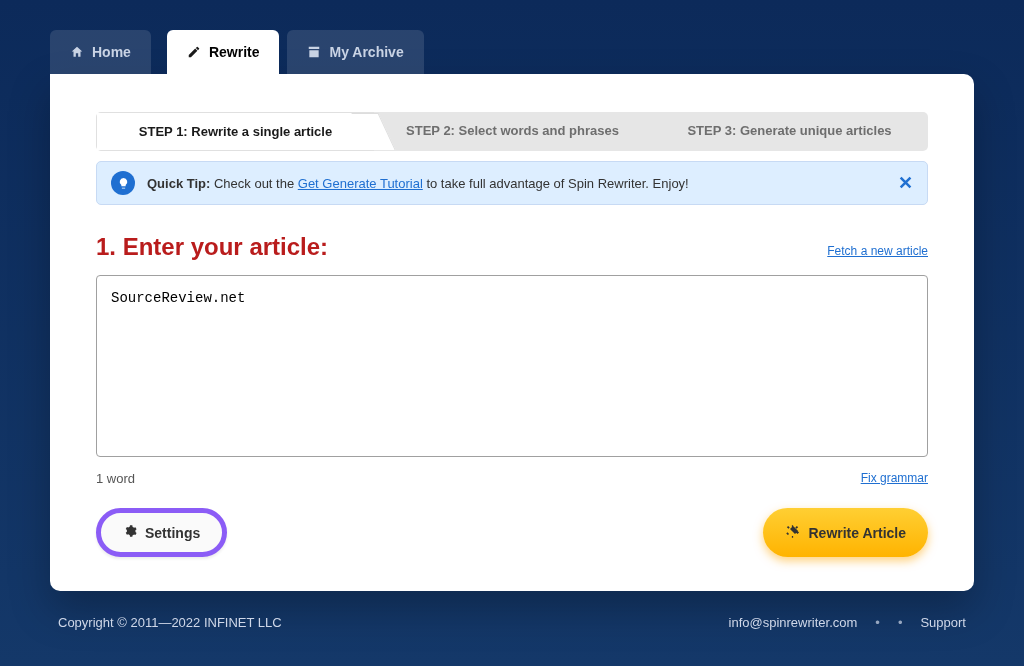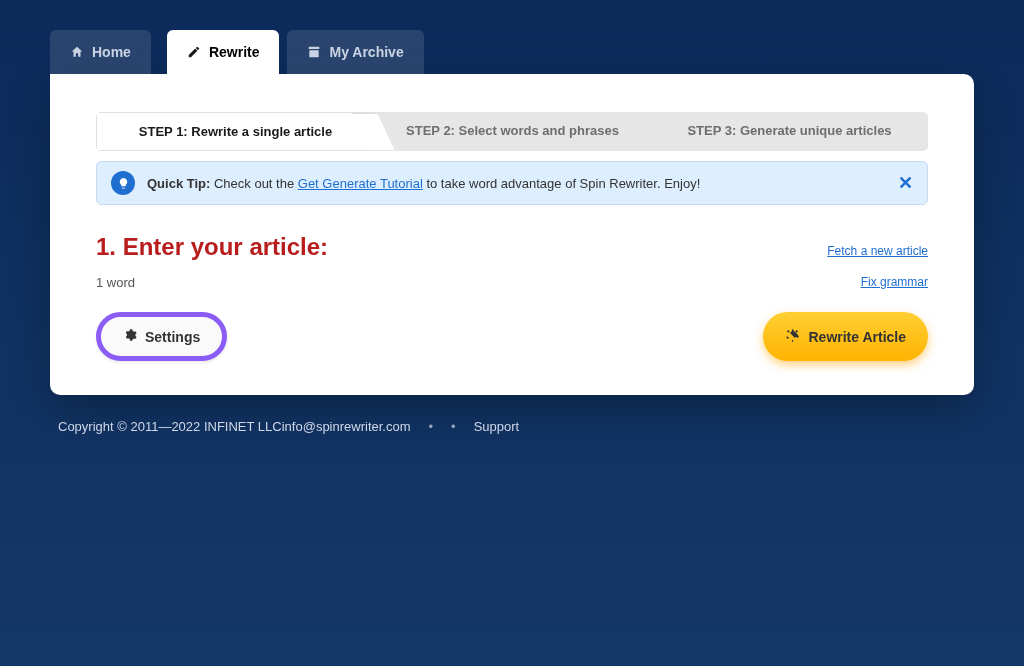--- a/index.html
+++ b/index.html
@@ -93,21 +93,21 @@
   cursor: pointer;
   border: none;
 }
 .btn-settings { background:#fafafa; border:5px solid #8b5cf6; color:#333; box-shadow: 0 2px 3px rgba(0,0,0,0.08); }
 .btn-primary {
   background: linear-gradient(180deg,#ffcf33 0%,#ffb300 100%);
   color:#333;
   box-shadow: 0 4px 10px rgba(255,165,0,0.5);
 }
 .footer {
-  display:flex; align-items:center;
+  display:flex; justify-content:space-between; align-items:center;
   padding: 24px 58px 0 58px;
   color:#cfd7e8; font-size:13px;
 }
 .footer .right { display:flex; gap:18px; align-items:center; }
 .footer .right a { color:#cfd7e8; text-decoration:none; }
 .dot { opacity:.7; }
 </style>
 </head>
 <body>
 
@@ -146,30 +146,31 @@
       <div class="step"><span>STEP 3: Generate unique articles</span></div>
     </div>
 
     <div class="tip">
       <span class="bulb">
         <svg width="13" height="13" viewBox="0 0 24 24" fill="#fff">
             <path d="M9 21h6v-1H9v1zm3-19a7 7 0 0 0-4 12.74V17h8v-2.26A7 7 0 0 0 12 2z"></path>
           </svg>
       </span>
       <span>
-        <b>Quick Tip:</b><span> Check out the </span><a href="#">Get Generate Tutorial</a><span> to take word advantage of Spin Rewriter. Enjoy!</span>
+        <b>Quick Tip:</b><span> Check out the </span><a href="#">Get Generate Tutorial</a><span> to take full advantage of Spin Rewriter. Enjoy!</span>
       </span>
       <span class="close">✕</span>
     </div>
 
     <div class="heading-row">
       <h2 class="heading">1. Enter your article:</h2>
       <span class="linkish">Fetch a new article</span>
     </div>
 
+    <textarea class="tarea" style="">SourceReview.net</textarea>
 
     <div class="below">
       <span>1 word</span>
       <span class="linkish">Fix grammar</span>
     </div>
 
     <div class="actions">
       <button class="btn btn-settings">
         <span>
           <svg width="14" height="14" viewBox="0 0 24 24" fill="#333">

